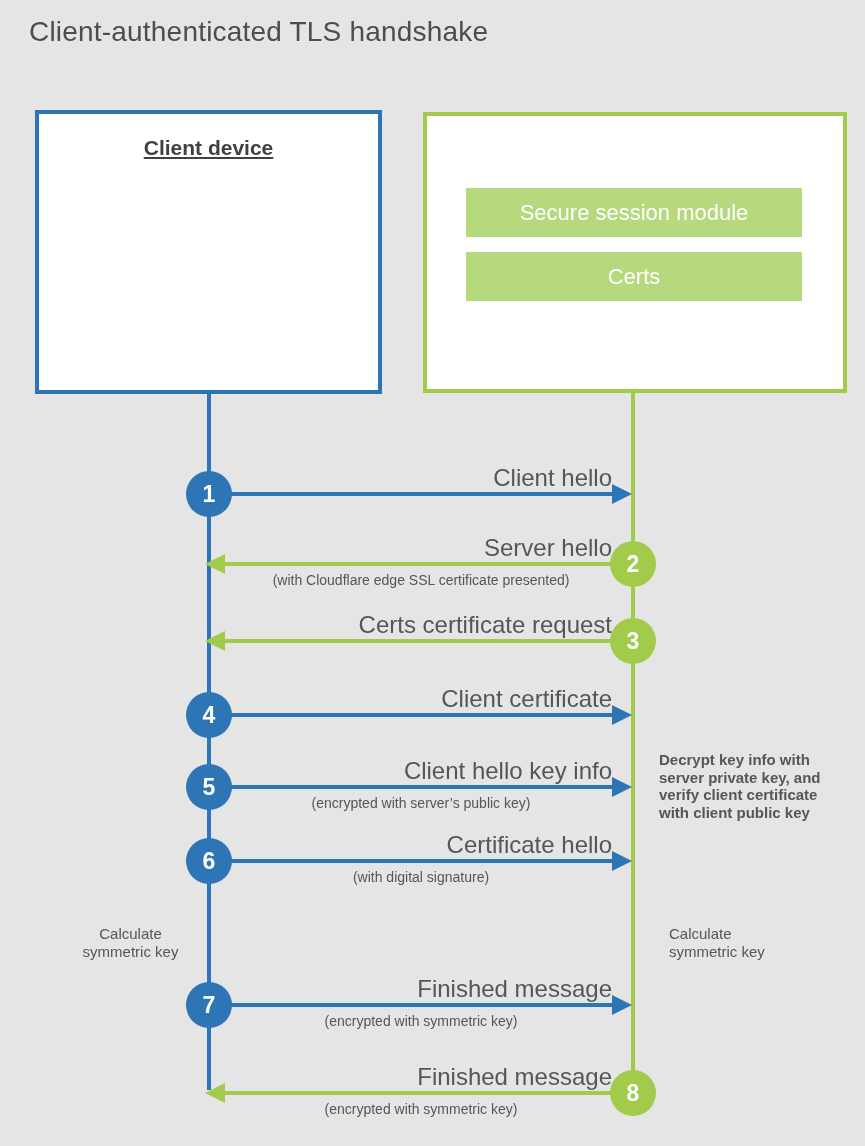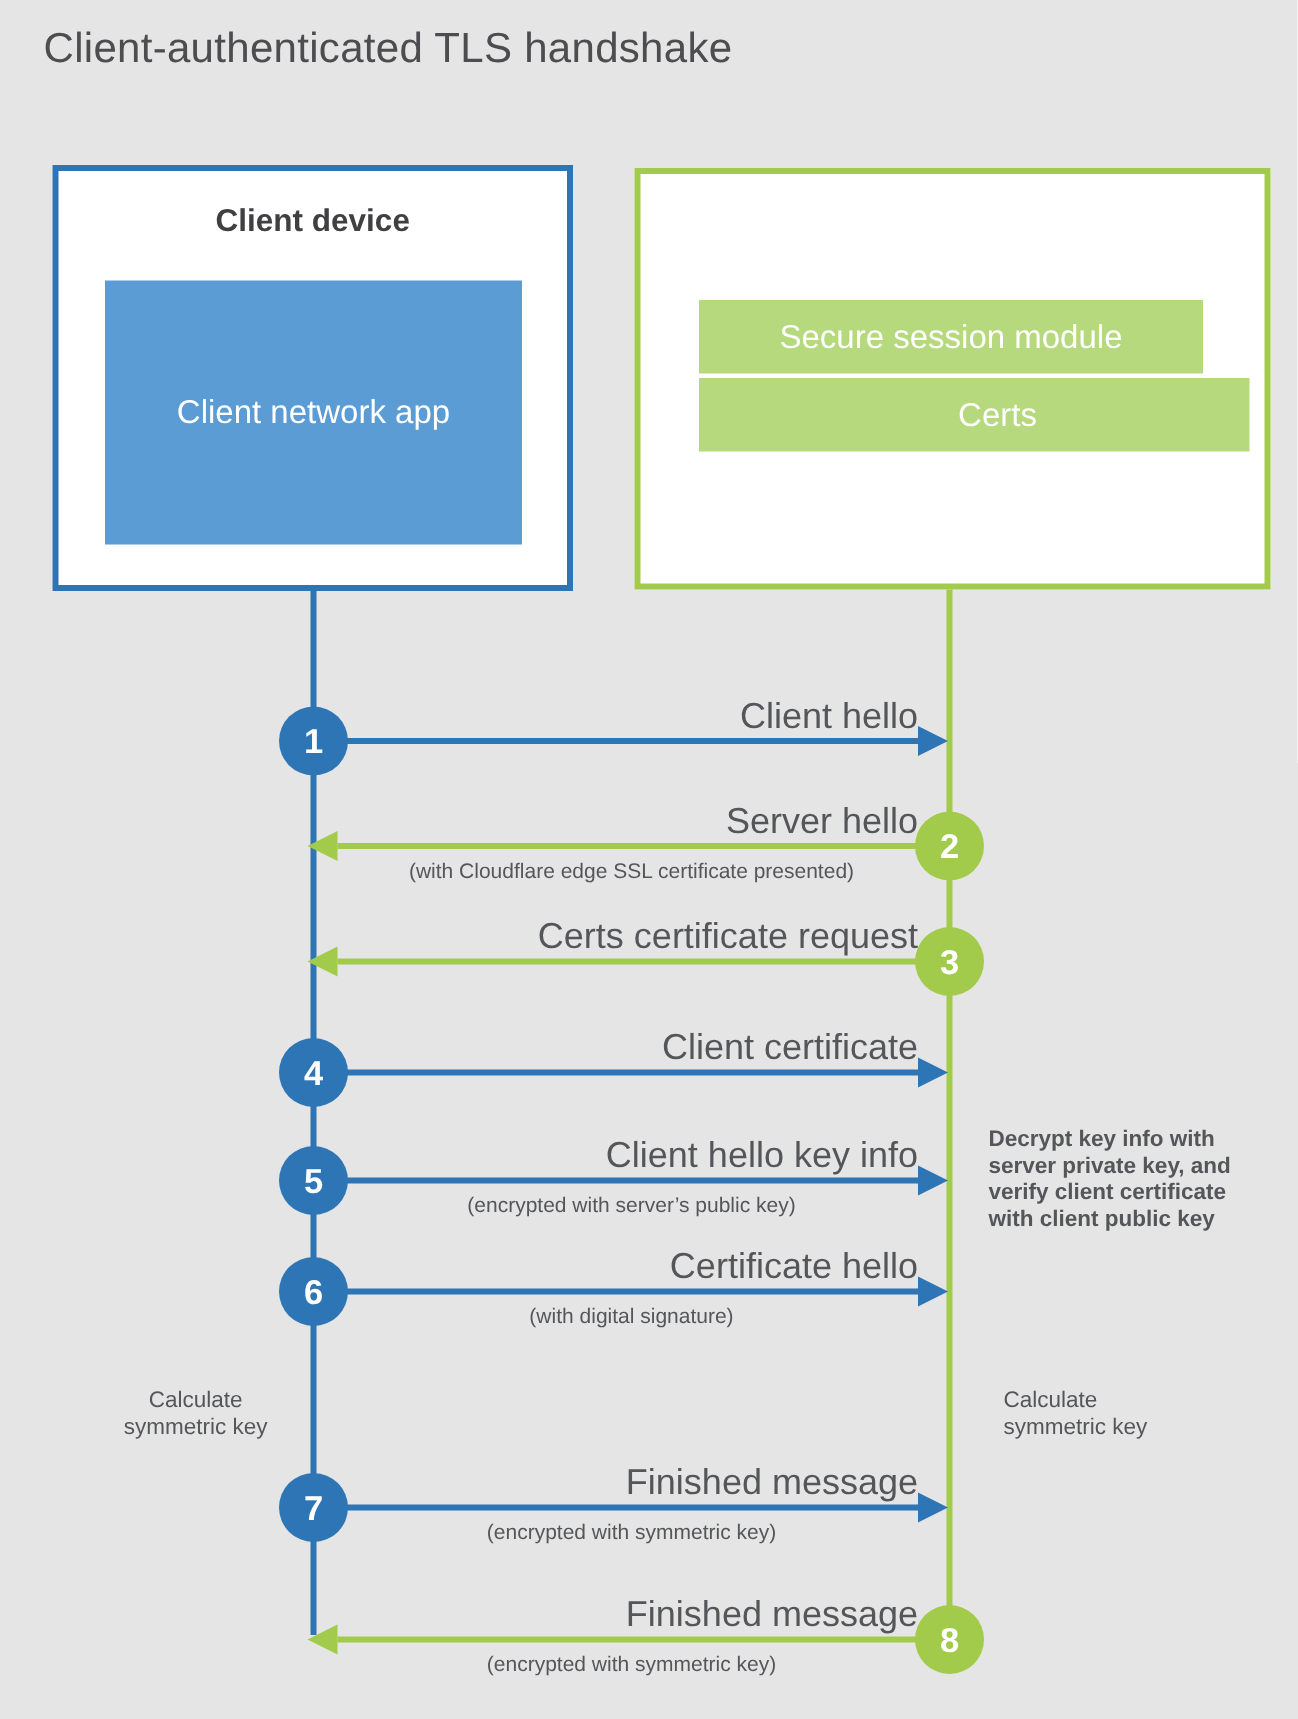--- a/index.html
+++ b/index.html
@@ -18,32 +18,32 @@
     position:absolute;left:29px;top:16px;margin:0;
     font-size:28px;font-weight:300;color:#4d4d4f;letter-spacing:.2px;
   }
 
   
   .ebox{position:absolute;background:#fff;box-sizing:border-box;}
   .ebox.client{left:35px;top:110px;width:347px;height:284px;border:4px solid var(--blue);}
   .ebox.server{left:423px;top:112px;width:424px;height:281px;border:4px solid var(--green);}
   .ebox-title{
     position:absolute;left:0;right:0;top:22px;text-align:center;
-    font-size:21px;font-weight:bold;color:var(--heading);
+    font-size:21px;font-weight:bold;color:var(--heading);text-decoration:underline;
   }
   .app-rect{
     position:absolute;left:31px;top:73px;width:278px;height:176px;
     background:var(--blue-fill);display:flex;align-items:center;justify-content:center;
   }
   .app-rect span{display:block;width:190px;text-align:center;color:#fff;font-size:22px;line-height:1.25;}
   .sbar{
     position:absolute;left:39px;width:336px;height:49px;background:var(--green-fill);
     display:flex;align-items:center;justify-content:center;color:#fff;font-size:22px;
   }
-  .sbar.b0{top:72px;margin-top:12px;} .sbar.b1{top:136px;padding-left:31px;} .sbar.b2{top:195px;}
+  .sbar.b0{top:72px;} .sbar.b1{top:136px;} .sbar.b2{top:195px;}
 
   
   .vline{position:absolute;width:4px;z-index:1;}
   .vline.blue{left:207px;top:394px;height:696px;background:var(--blue);}
   .vline.green{left:631px;top:393px;height:701px;background:var(--green);}
 
   
   .step{position:absolute;left:0;width:865px;height:0;z-index:2;}
   .step .shaft{position:absolute;top:-2px;height:4px;}
   .s-right .shaft{left:209px;width:404px;background:var(--blue);}
@@ -75,23 +75,20 @@
 </style>
 </head>
 <body>
 
 <div class="canvas">
 
   <h1 class="page-title">Client-authenticated TLS handshake</h1>
 
   <div class="ebox client">
     <div class="ebox-title">Client device</div>
-    <div class="app-rect">
-      <span>Client network app</span>
-    </div>
   </div>
 
   <div class="ebox server">
     <div class="sbar b0">Secure session module</div>
     <div class="sbar b1">Certs</div>
   </div>
 
   <div class="vline blue"></div>
   <div class="vline green"></div>
 

